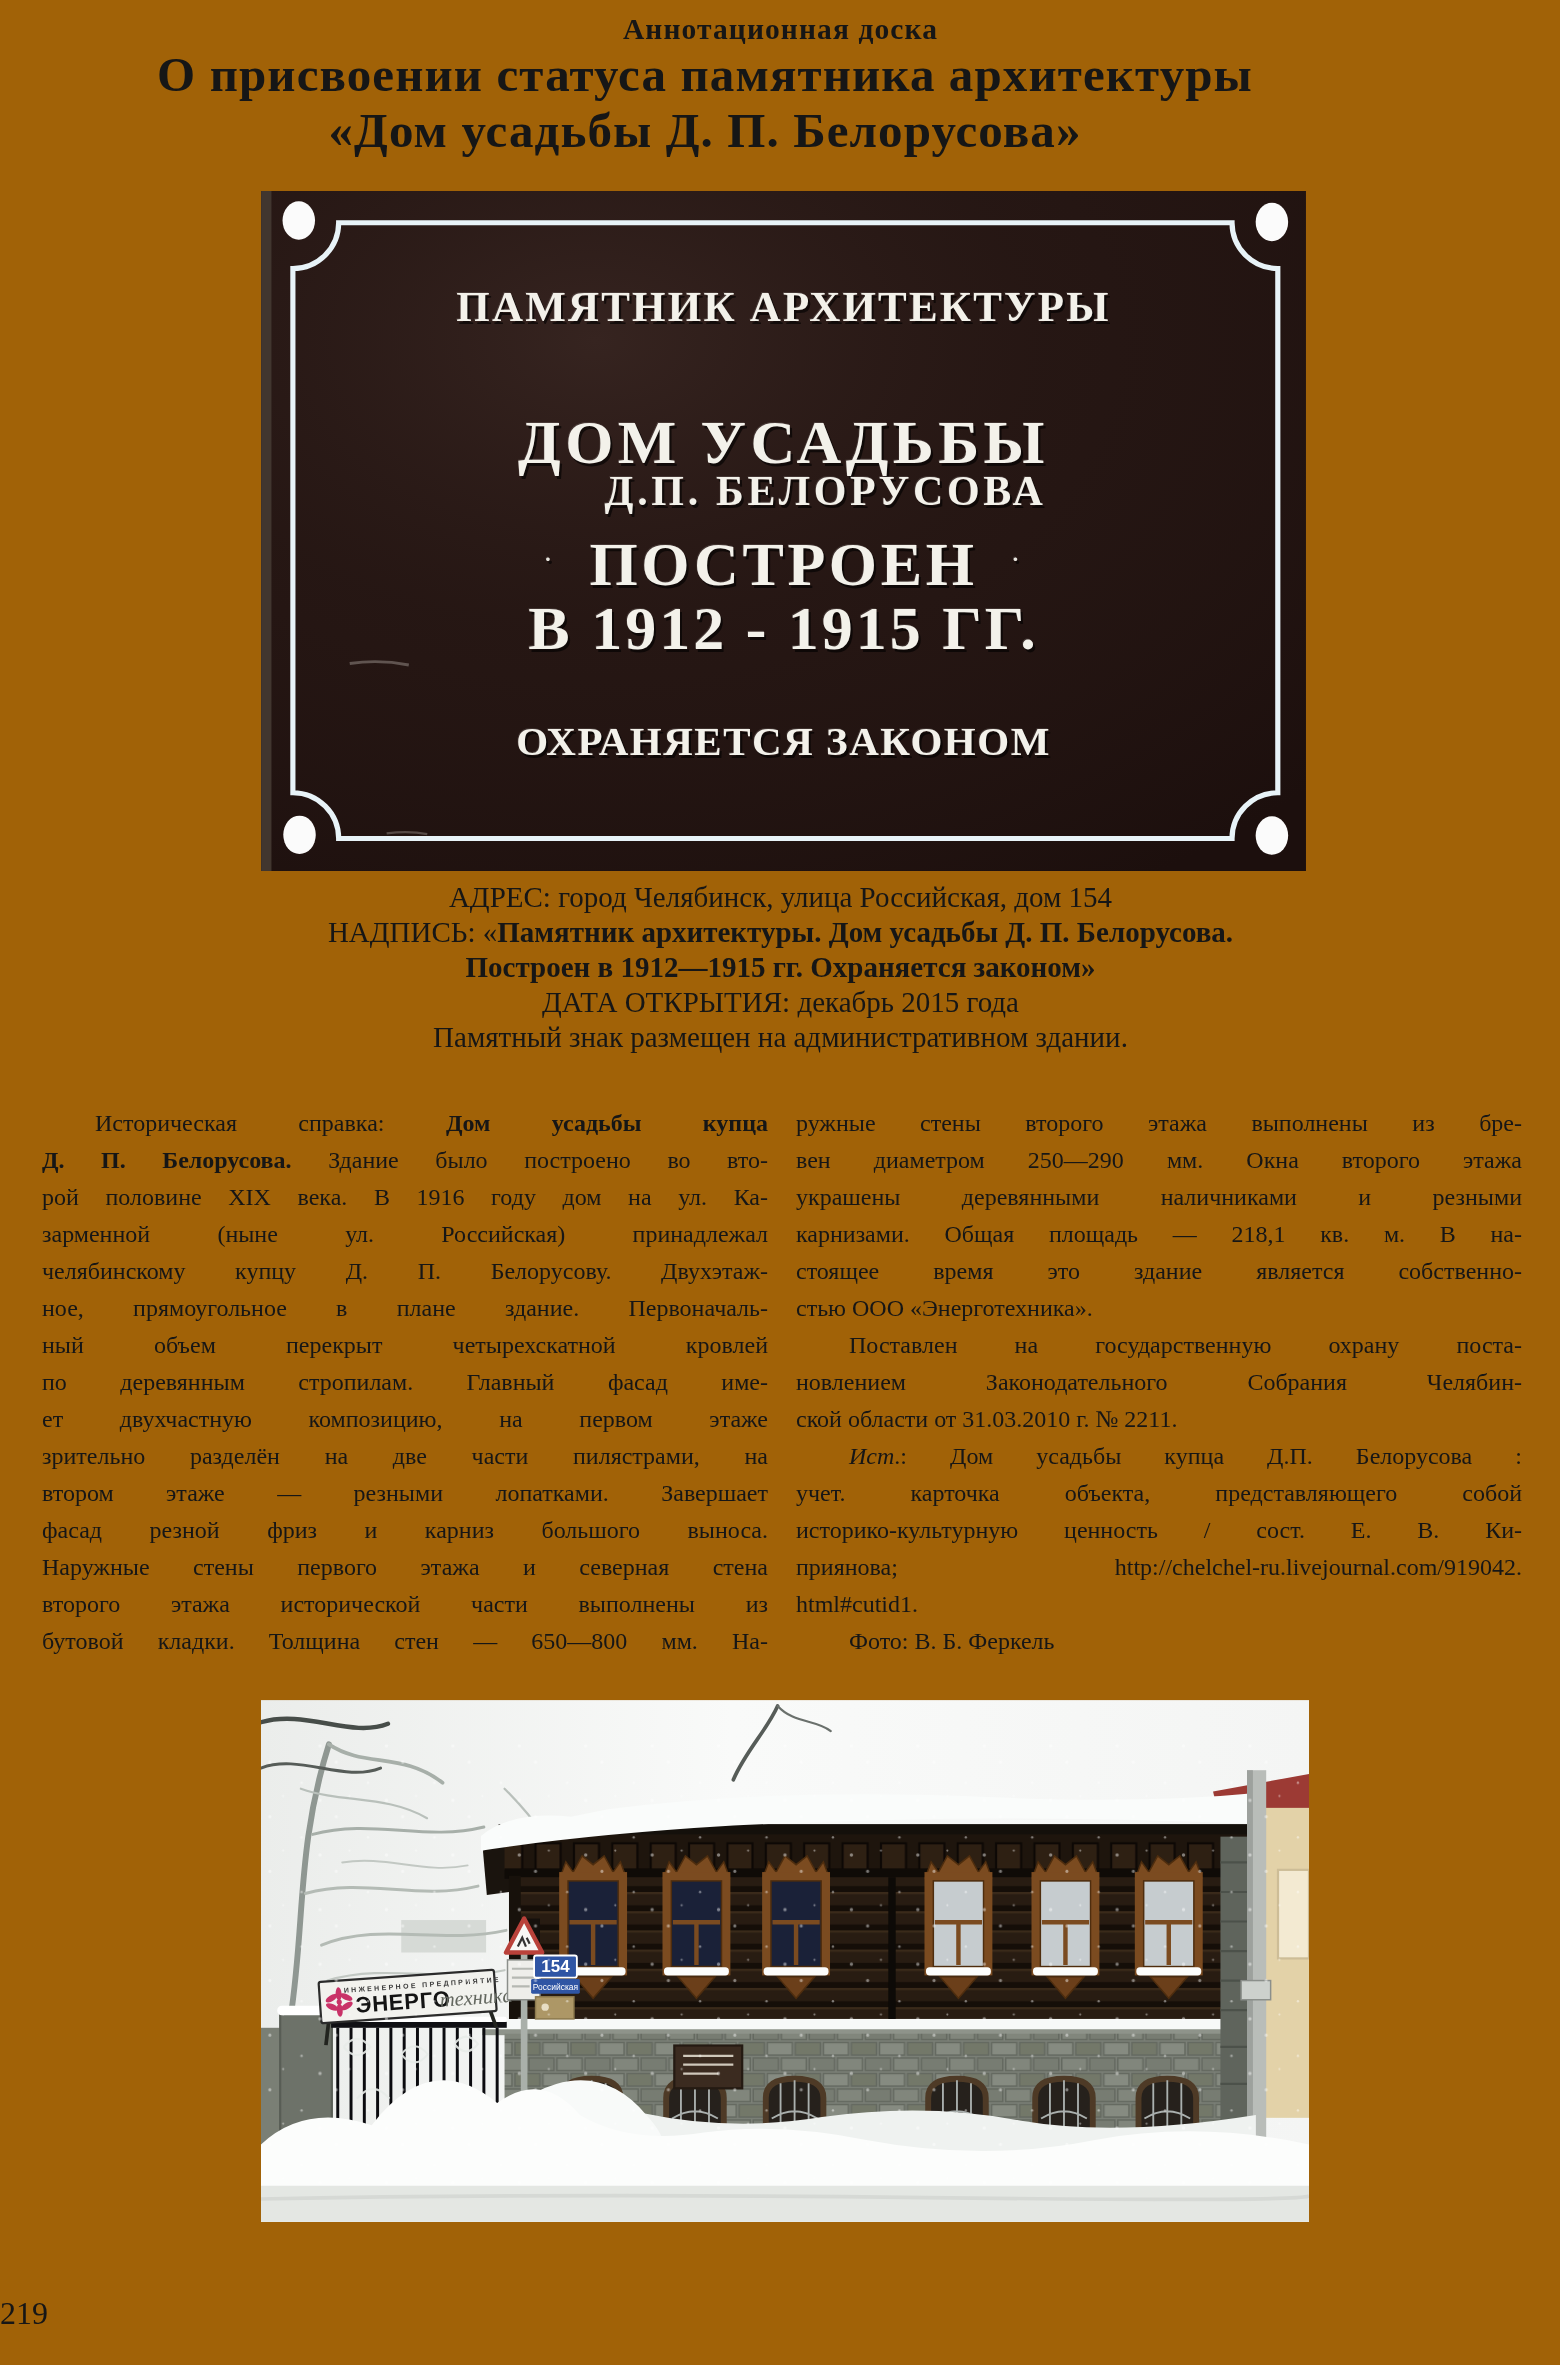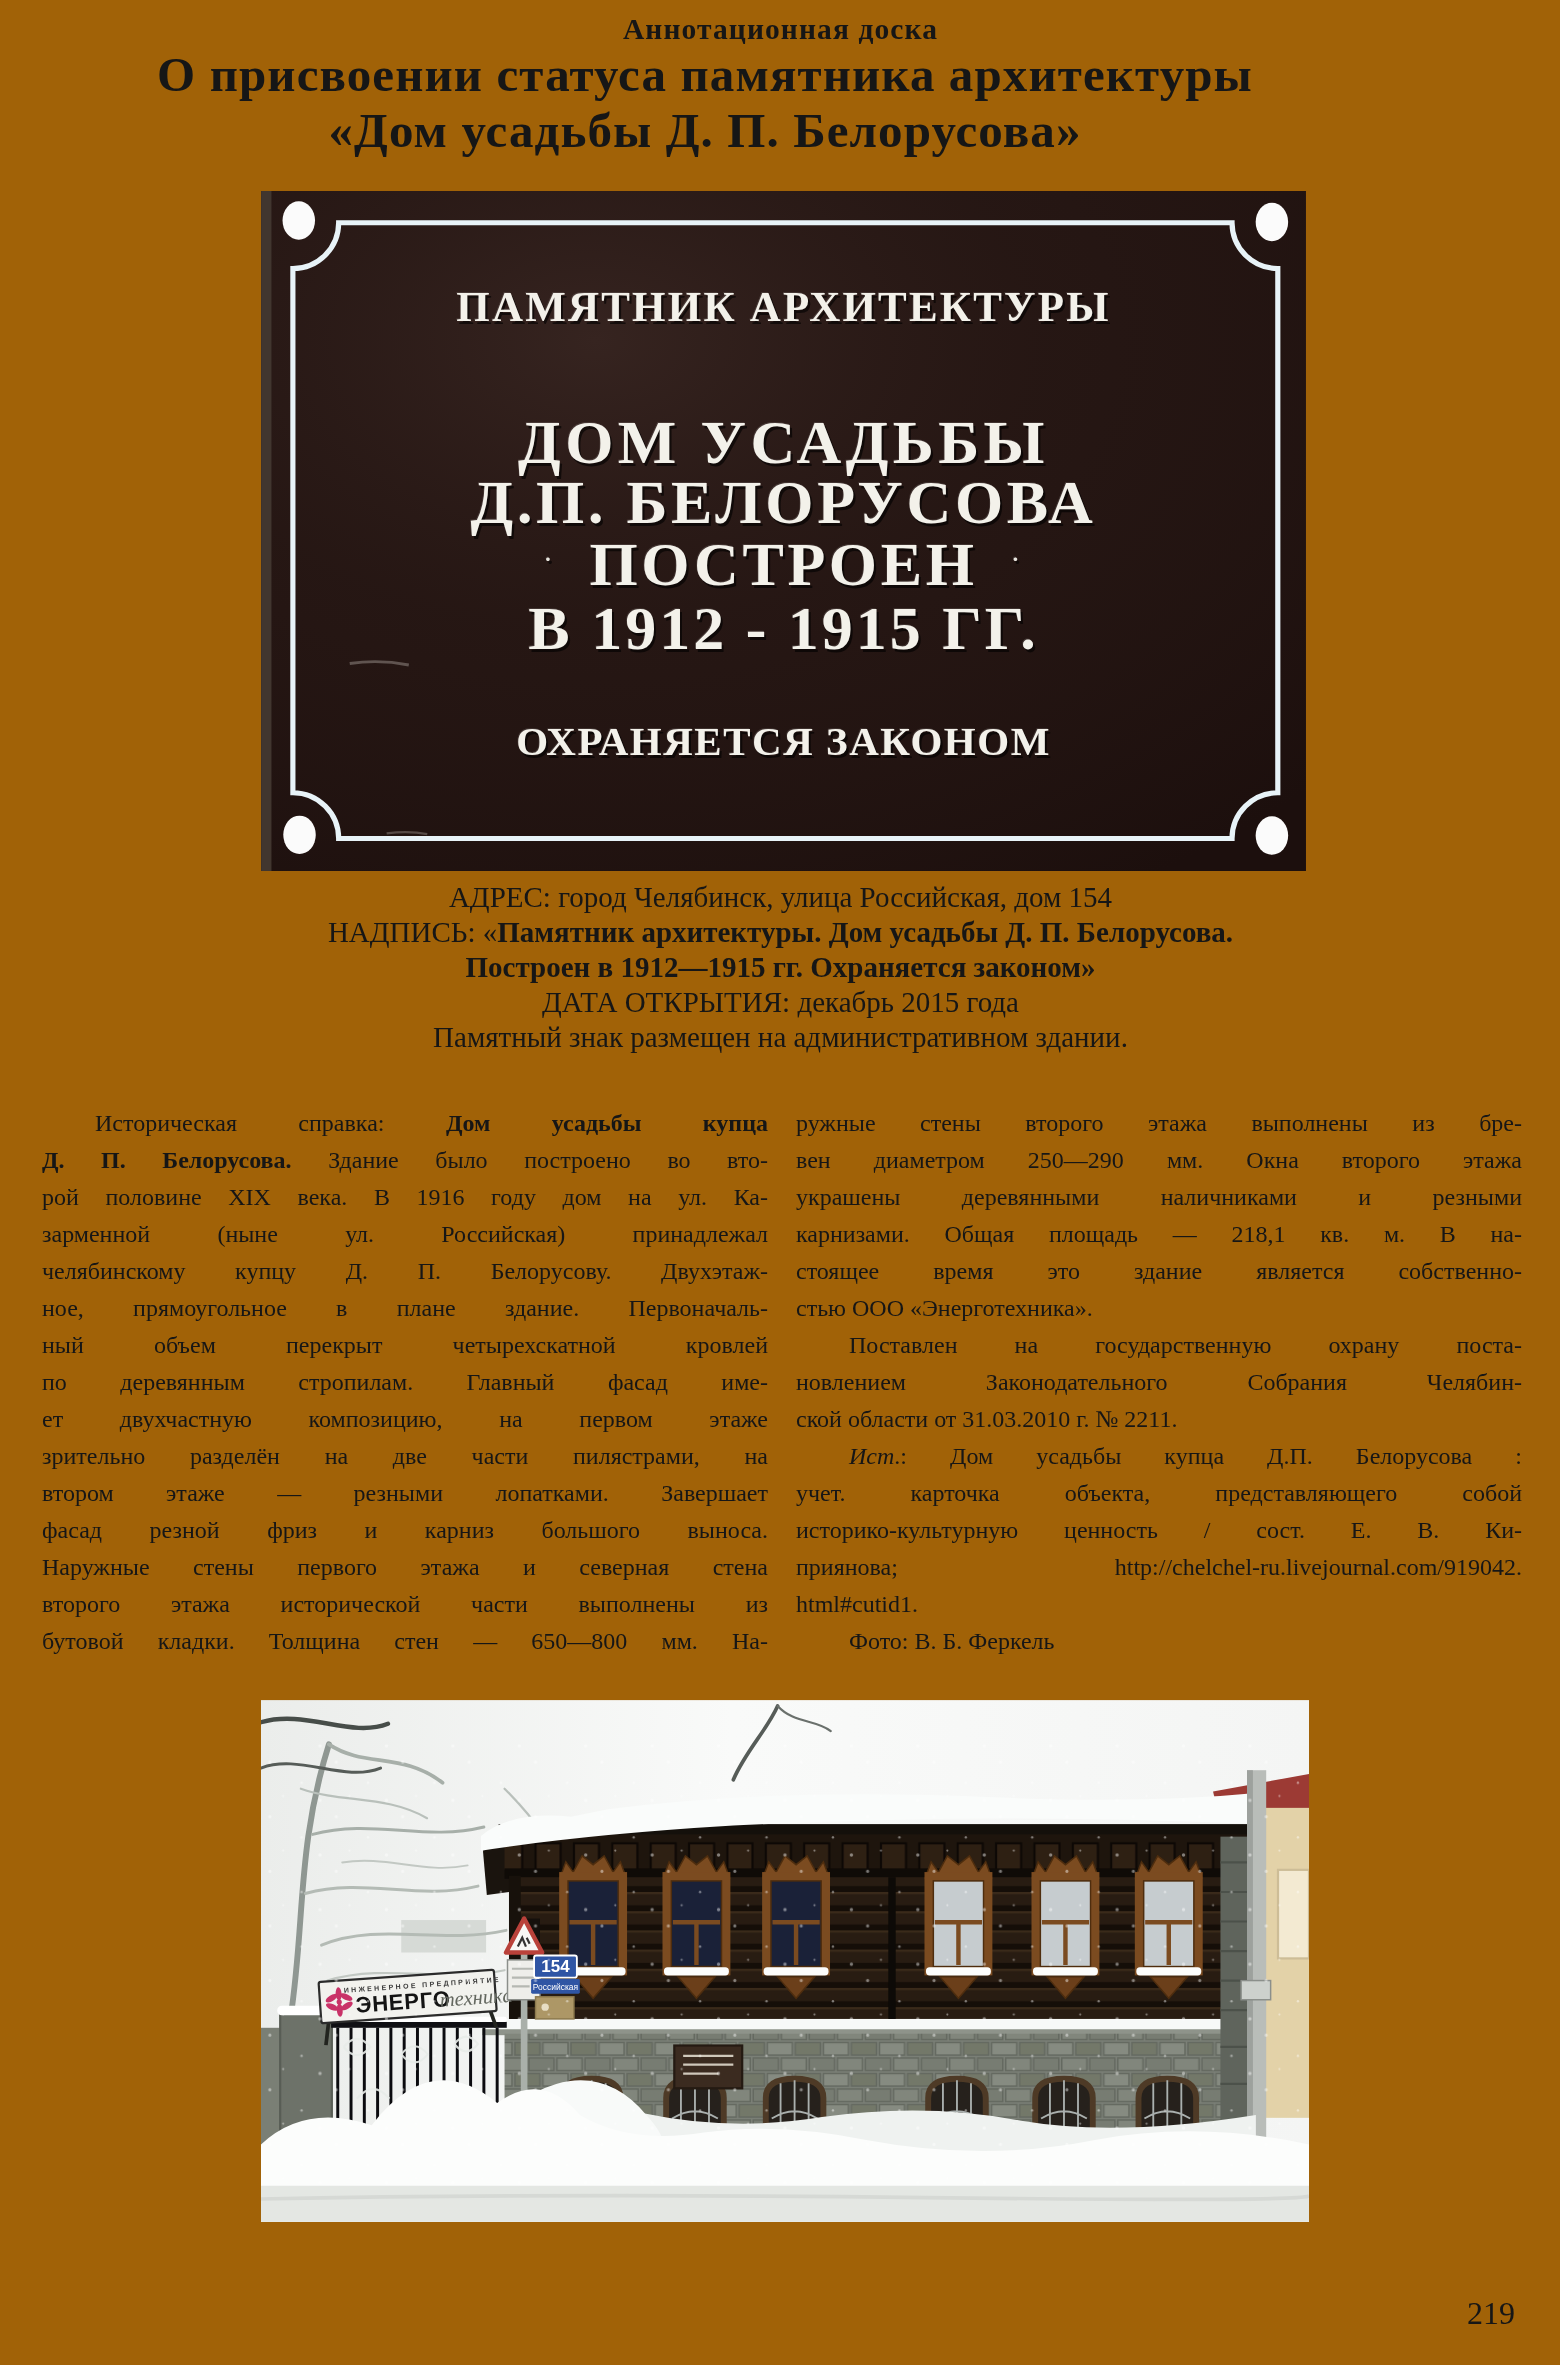--- a/index.html
+++ b/index.html
@@ -14,21 +14,21 @@
 
   
   .plaque{position:absolute;left:261px;top:191px;width:1045px;height:680px;margin:0;}
   .plaque svg{position:absolute;inset:0;}
   .pl-line{position:absolute;left:0;width:100%;text-align:center;color:#f3f1ea;
            font-weight:bold;font-family:"Liberation Serif",serif;
            text-shadow:2.2px 3px 0 rgba(0,0,0,.6), -0.7px -0.7px 0 rgba(255,255,255,.12);
            white-space:nowrap;}
   .pl1{top:71px;font-size:43px;letter-spacing:2.2px;margin-top:20px;}
   .pl2{top:216px;font-size:62px;letter-spacing:4.4px;}
-  .pl3{top:276px;font-size:62px;letter-spacing:3.7px;}
+  .pl3{top:276px;font-size:42px;letter-spacing:3.7px;padding-left:42px;}
   .pl4{top:338px;font-size:62px;letter-spacing:3.7px;}
   .pl5{top:402px;font-size:62px;letter-spacing:3px;}
   .pl6{top:526px;font-size:41px;letter-spacing:1.5px;}
   .pl-dot{font-size:22px;vertical-align:19px;margin:0 34px;opacity:.95;}
 
   
   .caption{position:absolute;left:42px;top:880px;width:1477px;font-size:29px;line-height:35px;}
   .caption .tline{text-align:center;text-align-last:center;}
 
   
@@ -39,21 +39,21 @@
   .tline.last{text-align-last:left;}
   .tline.ind{text-indent:53px;}
   .r-b{font-weight:bold;text-align:right;}
   .r-i{font-style:italic;}
   .r-n{font-weight:normal;}
 
   
   .bphoto{position:absolute;left:261px;top:1700px;width:1048px;height:522px;margin:0;}
 
   
-  .pageno{position:absolute;top:2295px;left:0;width:1515px;text-align:right;font-size:32px;}
+  .pageno{position:absolute;top:2295px;left:0;width:1515px;text-align:left;font-size:32px;}
 </style>
 </head>
 <body>
 
 <div class="page">
 
   <div class="kicker">Аннотационная доска</div>
   <div class="title">
     <div>О присвоении статуса памятника архитектуры</div>
     <div>«Дом усадьбы Д. П. Белорусова»</div>

